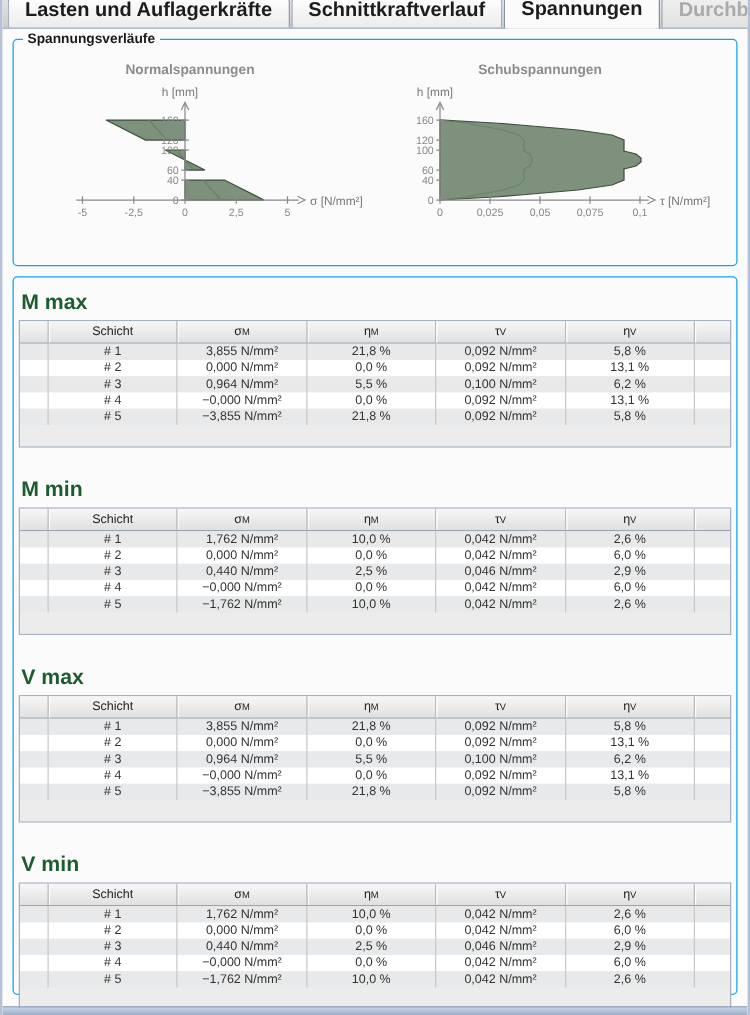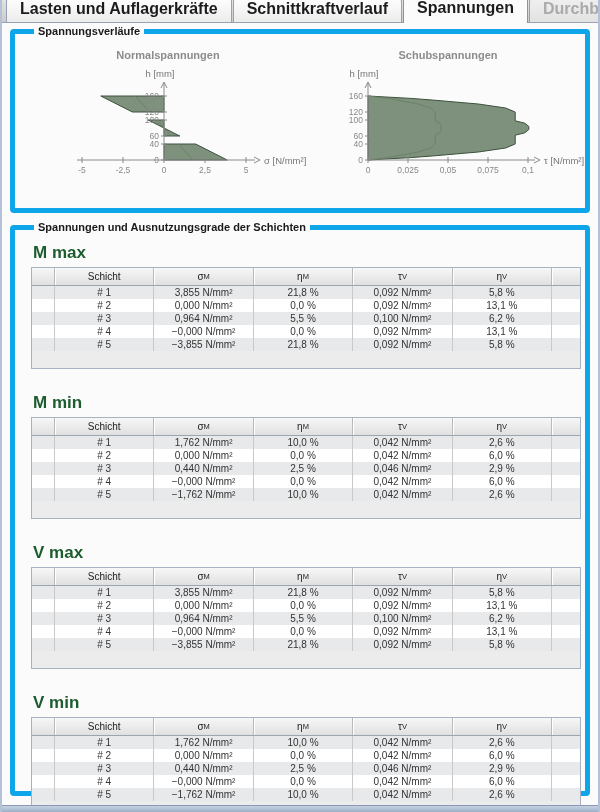--- a/index.html
+++ b/index.html
@@ -11,21 +11,21 @@
   .tabbar{height:23px;background:linear-gradient(#e2e2e2,#cccccc);display:flex;align-items:flex-end;
           padding-left:4px;border-bottom:1px solid #97a3b5;position:relative;z-index:5;}
   .tab{font-size:16px;font-weight:bold;color:#1c1c1c;background:linear-gradient(#ffffff,#ececec);
        border:1px solid #96a1b3;border-bottom:none;border-radius:6px 6px 0 0;
        padding:3px 13px 4px 13px;margin-right:1px;white-space:nowrap;cursor:default;}
   .tab.disabled{color:#aaaaaa;background:linear-gradient(#f0f0f0,#e2e2e2);}
   .tab.active{background:#fbfbfb;margin-bottom:-1px;padding-bottom:6px;position:relative;z-index:6;
               border-color:#8494ac;}
   
   .panel{position:relative;height:782px;background:#fbfbfb;}
-  fieldset.group{border:5px solid #0ea5e9;border-radius:4px;padding:0 4px 2px 16px;}
+  fieldset.group{border:1px solid #0ea5e9;border-radius:4px;padding:0 4px 2px 4px;}
   fieldset.group legend{font-size:11px;font-weight:bold;color:#1a1a1a;padding:0 4px;margin-left:3px;}
   #group1{margin:2px 8px 0 8px;height:188px;}
   #group2{margin:8px 8px 0 8px;height:575px;}
   .chartarea{position:relative;height:172px;}
   .chartarea svg{position:absolute;left:0;top:0;}
   svg text{font-family:"Liberation Sans","DejaVu Sans",sans-serif;}
   
   .caseheading{font-size:17px;font-weight:bold;margin:12px 2px 4px 2px;}
   .tblock.first .caseheading{margin-top:10px;}
   .tblock:not(.first) .caseheading{margin-top:24px;}
@@ -135,21 +135,20 @@
               <text x="332" y="62" text-anchor="end" font-size="8.5" fill="#888888">160</text>
               <text x="417" y="22" text-anchor="middle" font-size="11" font-weight="bold" fill="#8c8c8c">Schubspannungen</text>
               <text x="333" y="40" text-anchor="middle" font-size="9.5" fill="#777777">h [mm]</text>
               <text x="513" y="127" text-anchor="start" font-size="9.5" fill="#777777">τ [N/mm²]</text>
             </g>
           </svg>
       </div>
     </fieldset>
 
     <fieldset class="group" id="group2">
-      <legend>Spannungen und Ausnutzungsgrade der Schichten</legend>
 
       <div class="tblock first">
         <div class="caseheading heading-green" style="color: rgb(29, 92, 46);">M max</div>
         <div class="tablebox">
           <div class="thead">
               <div class="hspacer"></div>
               <div class="hcell">Schicht</div>
               <div class="hcell">
                 <span>σ</span>
                 <sub>M</sub>

